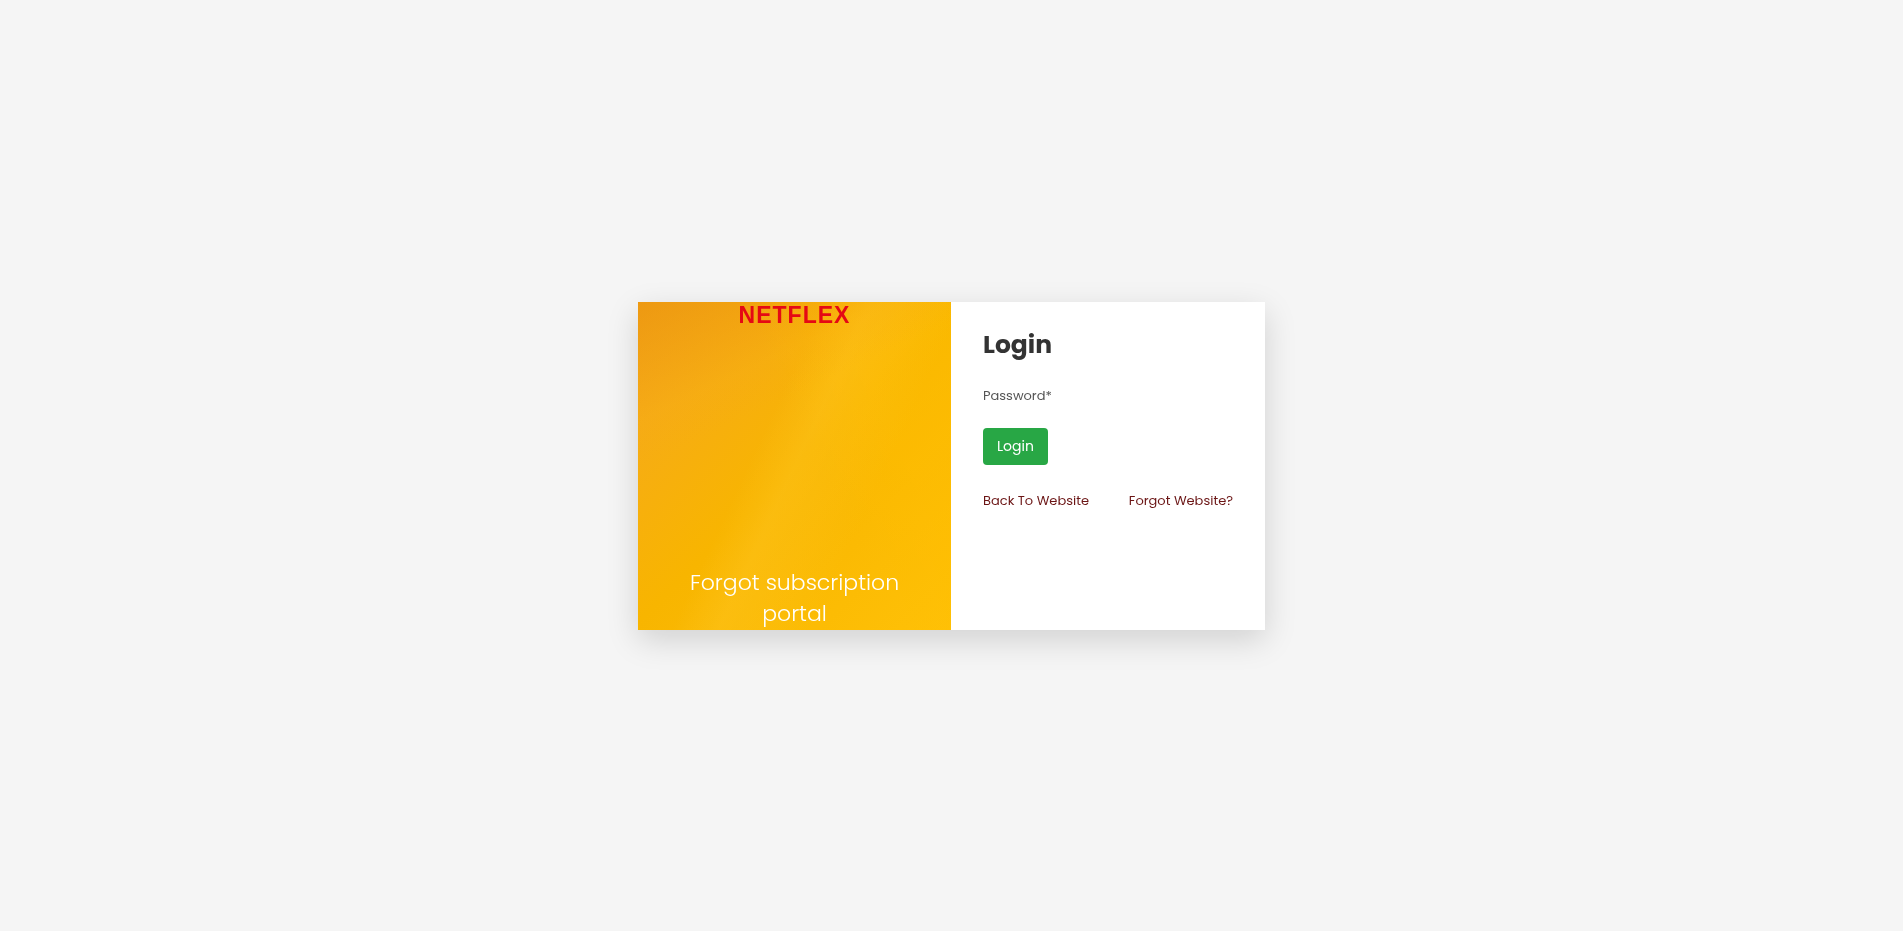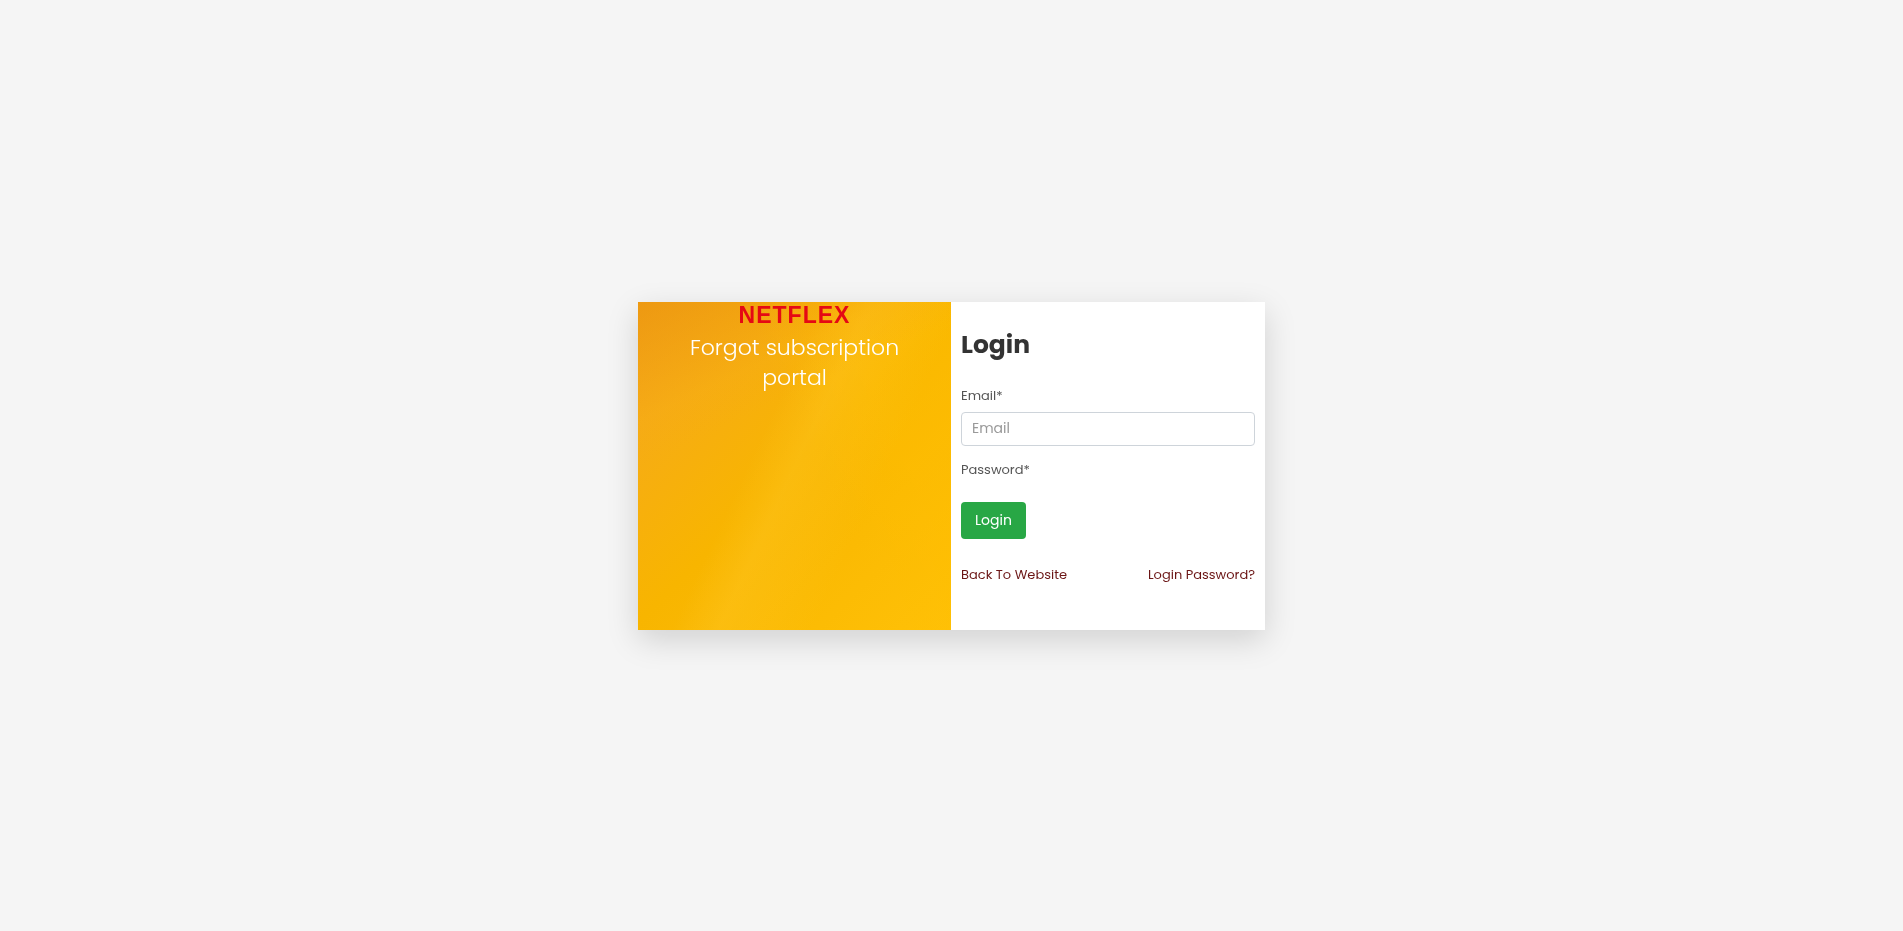--- a/index.html
+++ b/index.html
@@ -27,21 +27,21 @@
     }
 
     .brand-panel {
       width: 313px;
       height: 328px;
       position: relative;
       overflow: hidden;
       display: flex;
       flex-direction: column;
       align-items: center;
-      justify-content: flex-start;
+      justify-content: space-between;
       background: linear-gradient(135deg, #f5a623 0%, #f8b500 50%, #ffc107 100%);
     }
 
     .brand-panel::before {
       content: '';
       position: absolute;
       top: 0;
       left: 0;
       width: 100%;
       height: 100%;
@@ -69,21 +69,21 @@
       font-weight: 300;
       text-align: center;
       line-height: 1.4;
       position: relative;
       z-index: 1;
       padding: 0 28px;
     }
 
     .form-panel {
       width: 314px;
-      padding: 24px 10px;
+      padding: 24px 32px;
       display: flex;
       flex-direction: column;
     }
 
     .form-title {
       font-size: 25px;
       font-weight: 700;
       color: #333;
       margin-bottom: 22px;
     }
@@ -150,30 +150,26 @@
 <div class="login-card">
 
   <div class="brand-panel">
     <div class="brand-logo">NETFLEX</div>
     <div class="brand-tagline">Forgot subscription portal</div>
   </div>
 
   <div class="form-panel">
     <h1 class="form-title">Login</h1>
 
-    <div class="form-group">
-      <label class="form-label">Email*</label>
-      <input type="email" class="form-input" placeholder="Email" style="">
-    </div>
 
     <div class="form-group">
       <label class="form-label">Password*</label>
     </div>
 
     <button class="login-button">Login</button>
 
     <div class="link-row">
       <a>Back To Website</a>
-      <a>Login Password?</a>
+      <a>Forgot Website?</a>
     </div>
   </div>
 
 </div>
 
 </body></html>

